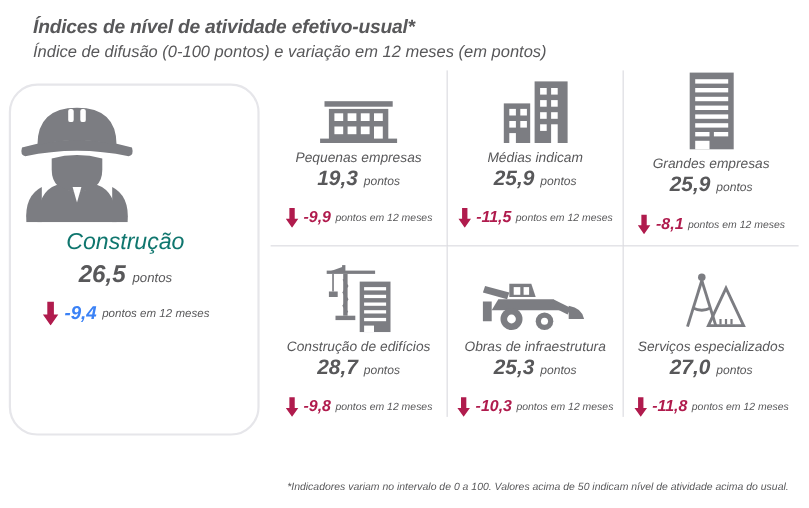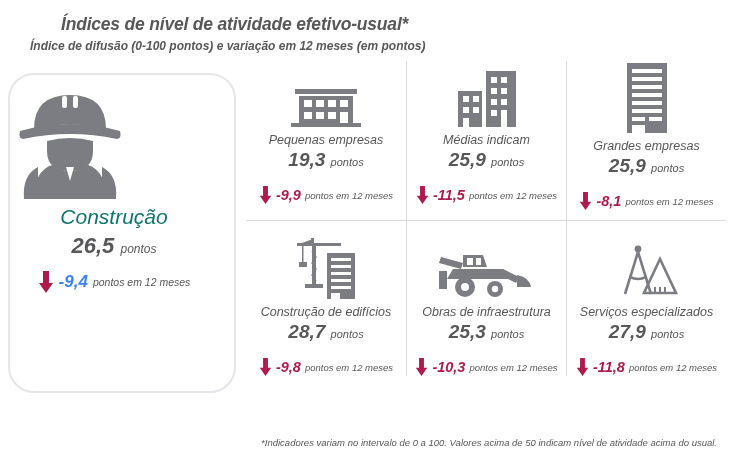--- a/index.html
+++ b/index.html
@@ -19,28 +19,26 @@
   
   .header {
     padding: 14px 0 0 30px;
   }
   .title {
     font-size: 17.5px;
     font-weight: bold;
     font-style: italic;
     color: #58585a;
     letter-spacing: -0.2px;
-    margin-left: 31px;
   }
   .subtitle {
     margin-top: 4px;
-    font-size: 12px;
-    font-style: italic;
-    color: #58585a;
-    font-weight: bold;
+    font-size: 15px;
+    font-style: italic;
+    color: #58585a;
   }
 
   
   .content {
     position: relative;
     margin-top: 8px;
     height: 370px;
   }
 
   
@@ -458,21 +456,21 @@
             </g>
             <g fill="#7c7d82">
               <rect x="44" y="44" width="2" height="5"></rect>
               <rect x="49" y="44" width="2" height="5"></rect>
               <rect x="54" y="44" width="2" height="5"></rect>
             </g>
           </svg>
         </div>
         <div class="card-name">Serviços especializados</div>
         <div class="card-value">
-          <span>27,9</span>
+          <span>27,0</span>
           <span class="unit">pontos</span>
         </div>
         <div class="card-delta">
           <span>
             <svg width="13" height="18" viewBox="0 0 16 22">
                 <path d="M5 0 h6 v12 h4 l-7 10 l-7 -10 h4 z" fill="#b01b4d"></path>
               </svg>
           </span>
           <span class="dval">-11,8</span>
           <span class="dlabel">pontos em 12 meses</span>

